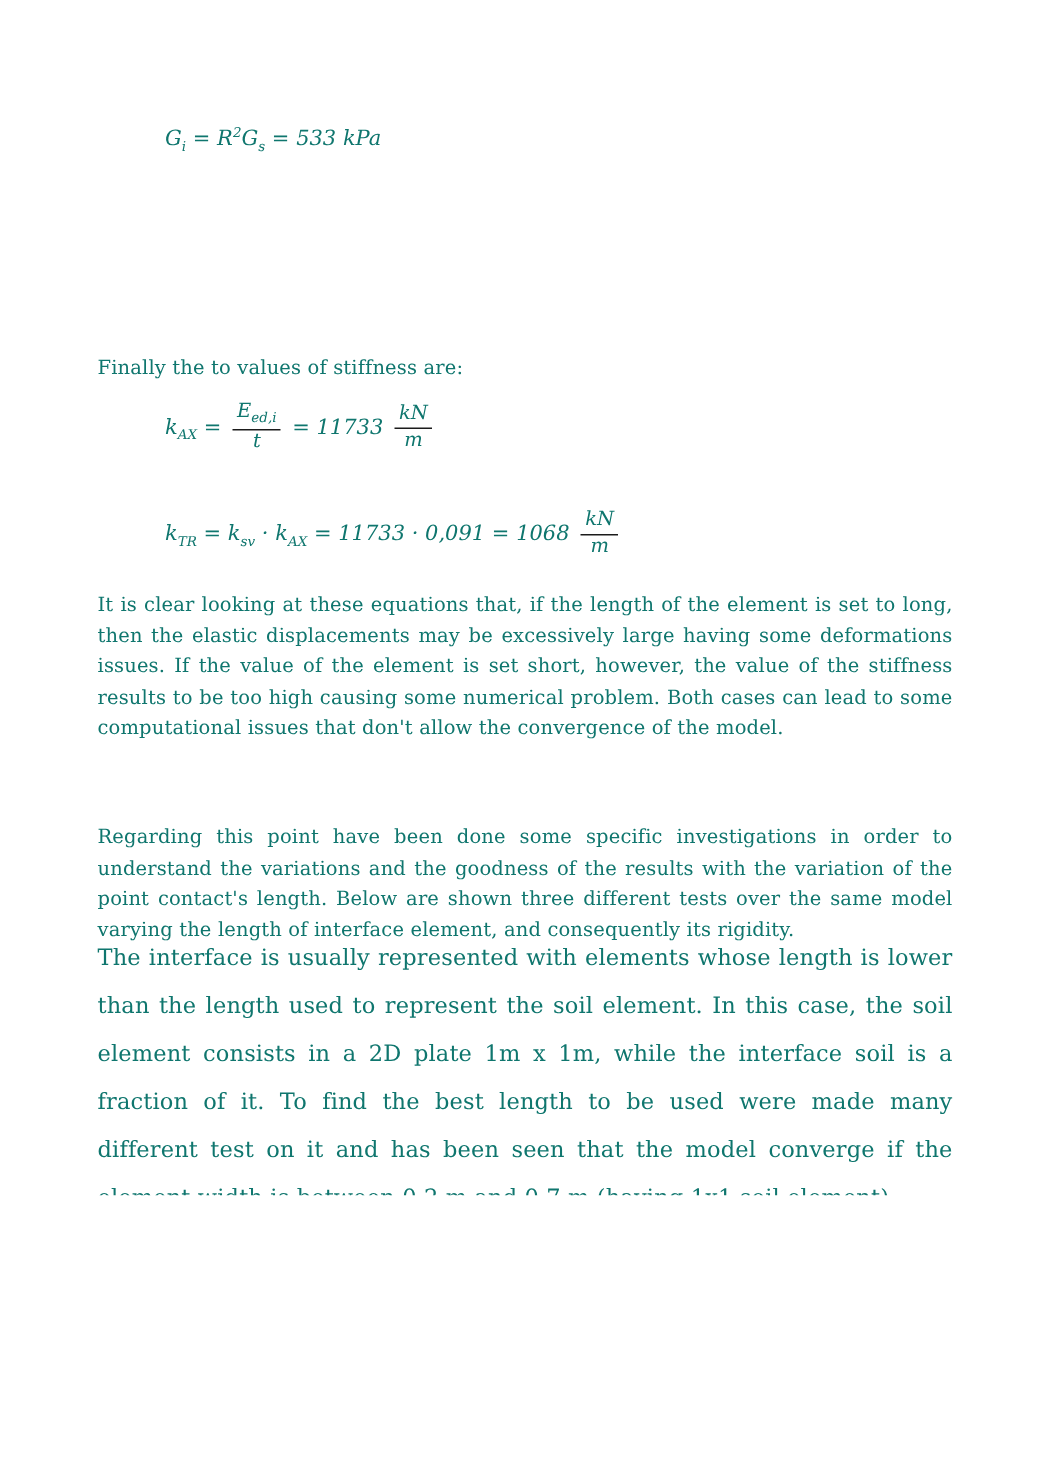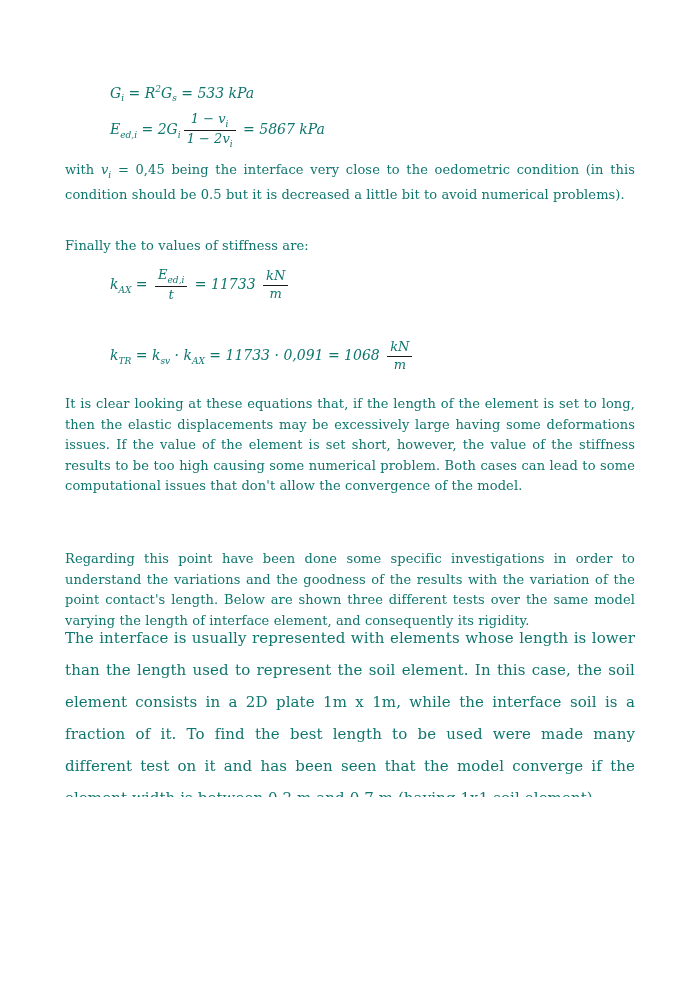--- a/index.html
+++ b/index.html
@@ -67,27 +67,21 @@
 </style>
 </head>
 <body>
 
 <div class="page">
 
   <div class="eq" style="top:84px;">
     <span class="mathtxt">G</span><sub>i</sub><span class="mathtxt"> = R</span><sup>2</sup><span class="mathtxt">G</span><sub>s</sub><span class="mathtxt"> = 533 kPa</span>
   </div>
 
-  <div class="eq" style="top:112px;">
-    <span class="mathtxt">E</span><sub>ed,i</sub><span class="mathtxt"> = 2G</span><sub>i</sub><span class="frac"><span class="num"><span>1 − v</span><sub>i</sub></span><span class="den"><span>1 − 2v</span><sub>i</sub></span></span><span class="mathtxt"> = 5867 kPa</span>
-  </div>
 
-  <div class="para" style="top:160px;">
-    <span>with </span><span class="inline-math"><span>v</span><sub>i</sub></span><span> = 0,45 being the interface very close to the oedometric condition (in this condition should be 0.5 but it is decreased a little bit to avoid numerical problems).</span>
-  </div>
 
   <div class="para" style="top:236px;">
     <span>Finally the to values of stiffness are:</span>
   </div>
 
   <div class="eq" style="top:268px;">
     <span class="mathtxt">k</span><sub>AX</sub><span class="mathtxt"> = </span><span class="frac"><span class="num"><span>E</span><sub>ed,i</sub></span><span class="den">t</span></span><span class="mathtxt"> = 11733 </span><span class="frac"><span class="num">kN</span><span class="den">m</span></span>
   </div>
 
   <div class="eq" style="top:340px;">

